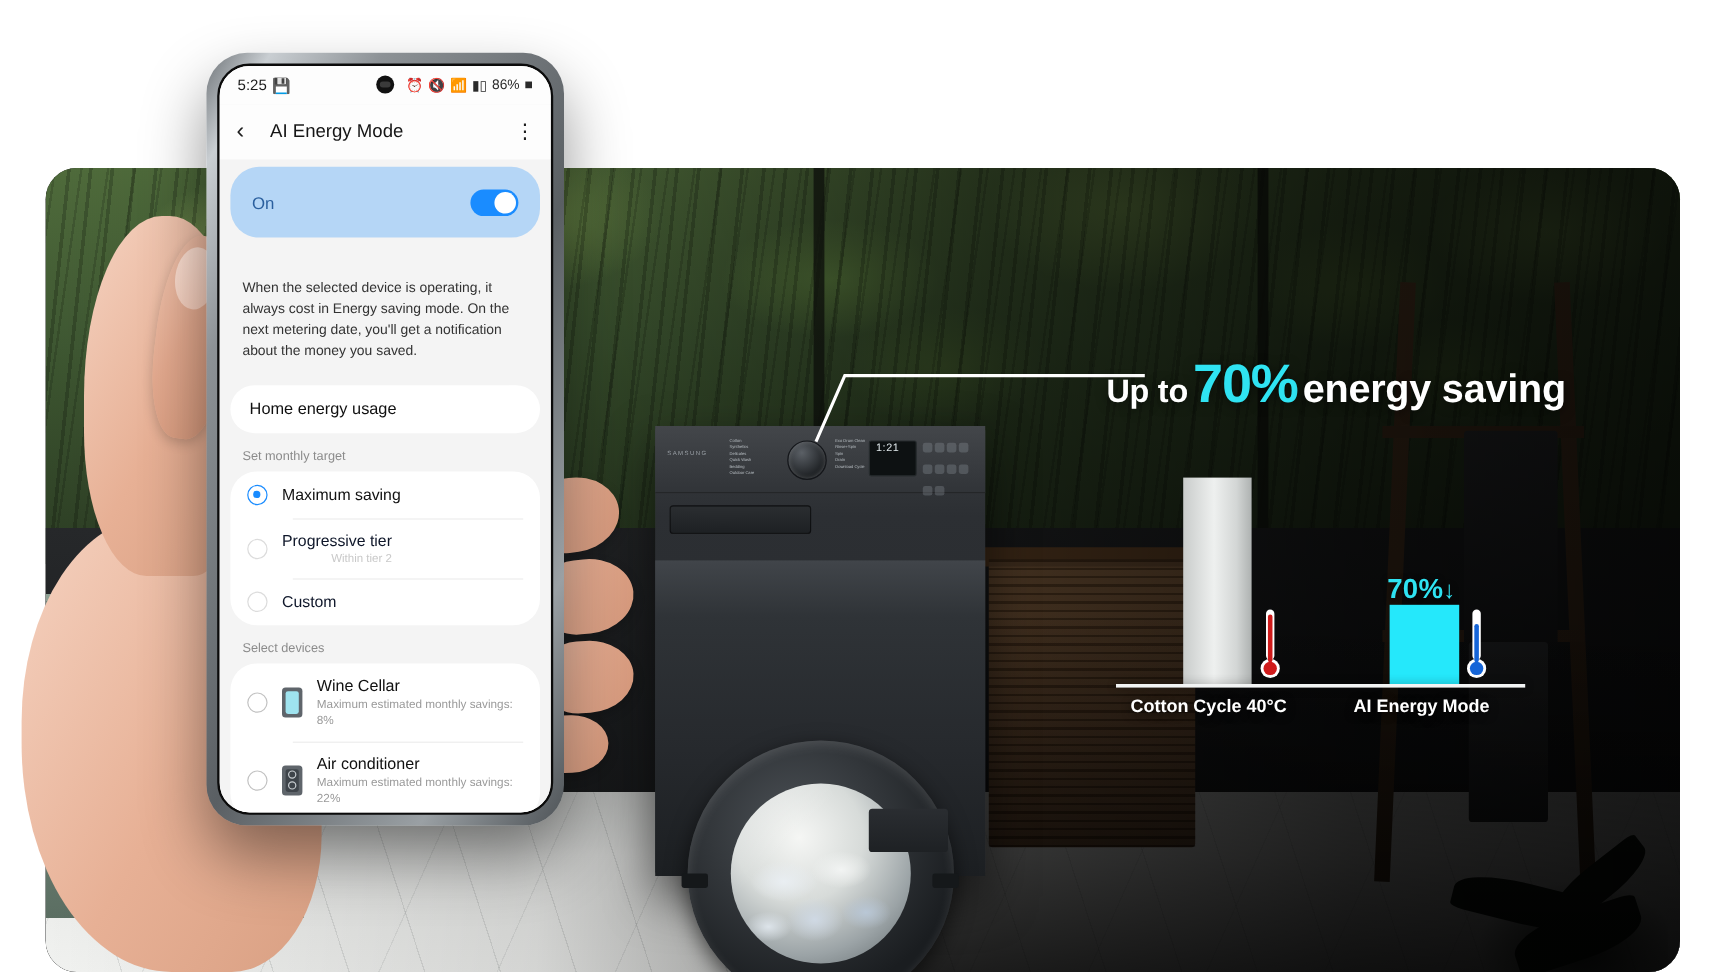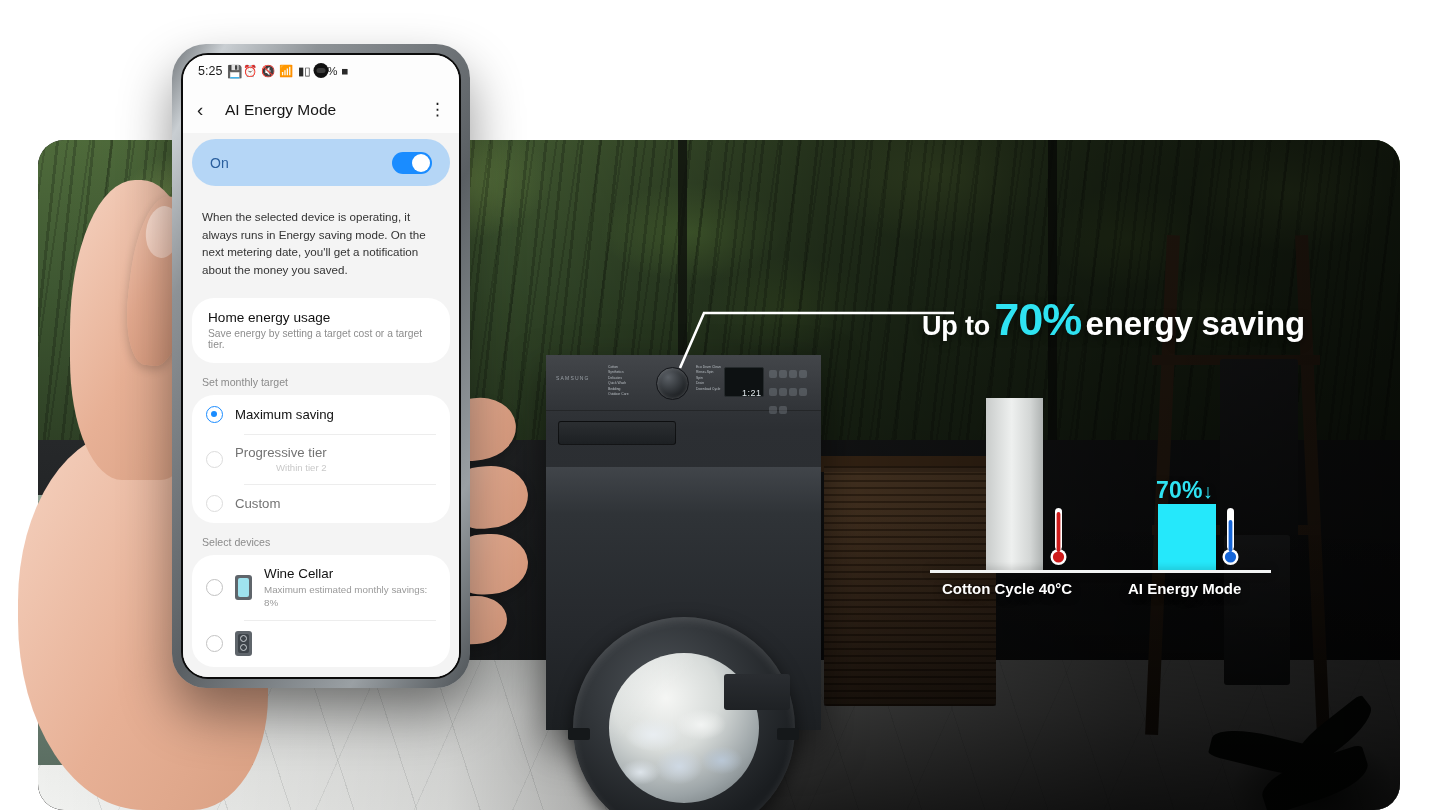--- a/index.html
+++ b/index.html
@@ -116,21 +116,21 @@
   .washer .dial{
     position:absolute;left:110px;top:12px;width:33px;height:33px;border-radius:50%;
     background:radial-gradient(circle at 36% 30%, #5b6066, #1d2023 70%);
     border:1px solid #14161a;
     box-shadow:inset 0 0 4px rgba(255,255,255,.25);
   }
   .washer .display{
     position:absolute;left:178px;top:12px;width:40px;height:30px;border-radius:2px;
     background:#0d1112;border:1px solid #262b2d;
   }
-  .washer .display .time{position:absolute;left:5px;top:20px;color:#dfe7ea;font-size:9px;letter-spacing:.5px;margin-left:12px;}
+  .washer .display .time{position:absolute;left:5px;top:0;color:#dfe7ea;font-size:9px;letter-spacing:.5px;}
   .washer .btns{position:absolute;left:222px;top:10px;width:44px;height:34px;}
   .washer .btns i{display:inline-block;width:8px;height:8px;margin:1px;border-radius:2px;background:rgba(180,190,200,.22);}
   .washer .drawer{
     position:absolute;left:12px;top:66px;width:118px;height:24px;border-radius:3px;
     background:linear-gradient(180deg,#2b2e31,#1d2023);border:1px solid rgba(0,0,0,.55);
   }
   .washer .body{
     position:absolute;left:0;right:0;top:112px;bottom:0;
     background:linear-gradient(180deg,#41454a 0%, #2f3337 18%, #26292d 60%, #1c1f22 100%);
   }
@@ -200,36 +200,36 @@
     border-radius:34px;
     background:linear-gradient(120deg,#6f7478 0%, #c9ced2 8%, #8d9296 22%, #5a5f63 55%, #9aa0a4 82%, #4e5357 100%);
     box-shadow:0 26px 52px rgba(0,0,0,.42);
     padding:9px;
   }
   .phone .screen{
     position:relative;width:100%;height:100%;border-radius:27px;overflow:hidden;background:#f7f7f7;
     border:2px solid #0b0b0b;
   }
   .statusbar{position:relative;height:32px;background:#fdfdfd;display:flex;align-items:center;
-     justify-content:flex-start;padding:0 15px;}
+     justify-content:space-between;padding:0 15px;}
   .statusbar .time{font-size:12.5px;color:#1b1b1b;display:flex;align-items:center;gap:5px;}
   .statusbar .right{display:flex;align-items:center;gap:4px;font-size:11.5px;color:#2a2a2a;}
   .punch{position:absolute;left:50%;top:8px;transform:translateX(-50%);width:15px;height:15px;
      border-radius:50%;background:#111;}
   .punch:after{content:"";position:absolute;left:3px;top:5px;width:9px;height:5px;border-radius:3px;background:#3a3a3a;}
 
   .appbar{height:46px;display:flex;align-items:center;padding:0 14px;background:#fdfdfd;}
   .appbar .back{font-size:19px;color:#1c1c1c;width:22px;}
   .appbar .title{font-size:15.5px;color:#151515;margin-left:6px;flex:1;}
   .appbar .more{font-size:17px;color:#1c1c1c;letter-spacing:0;line-height:8px;text-align:center;width:16px;}
 
   .content{background:#f4f4f4;height:calc(100% - 78px);overflow:hidden;}
 
   .toggleRow{
-    margin:6px 9px 4px; height:47px;border-radius:24px;background:#b5d6f6;
+    margin:6px 9px 15px; height:59px;border-radius:24px;background:#b5d6f6;
     display:flex;align-items:center;justify-content:space-between;padding:0 18px;gap:44px;
   }
   .toggleRow .lbl{font-size:14px;color:#2a5f9e;}
   .switch{width:40px;height:22px;border-radius:11px;background:#1a8cff;position:relative;}
   .switch:after{content:"";position:absolute;right:2px;top:2px;width:18px;height:18px;border-radius:50%;background:#fff;}
 
   .desc{padding:18px 19px 20px;font-size:11.6px;line-height:17.5px;color:#333;}
 
   .card{background:#fff;border-radius:22px;margin:0 9px;padding:12px 16px 13px;}
   .card .h{font-size:13.6px;color:#101010;}
@@ -238,21 +238,21 @@
   .secthead{font-size:10.6px;color:#8b8b8b;padding:13px 19px 7px;}
 
   .listcard{background:#fff;border-radius:22px;margin:0 9px;}
   .row{display:flex;align-items:center;padding:11px 14px;gap:12px;position:relative;}
   .row + .row:before{content:"";position:absolute;left:52px;right:14px;top:0;height:1px;background:#ededed;}
   .radio{width:17px;height:17px;border-radius:50%;border:1.6px solid #c2c2c2;flex:0 0 auto;}
   .radio.on{border-color:#1a8cff;position:relative;}
   .radio.on:after{content:"";position:absolute;left:3.5px;top:3.5px;width:6.5px;height:6.5px;border-radius:50%;background:#1a8cff;}
   .radio.dim{border-color:#dcdcdc;}
   .rowtxt .t{font-size:13.2px;color:#111;}
-  .rowtxt .t.dim{color:#737373;}
+  .rowtxt .t.dim{color:#0f172a;}
   .rowtxt .st{font-size:9.6px;color:#c9c9c9;margin-top:2px;text-align:right;}
   .devicon{width:17px;height:25px;border-radius:3px;background:#5f656b;position:relative;flex:0 0 auto;}
   .devicon .in{position:absolute;left:3px;right:3px;top:3px;bottom:3px;border-radius:2px;background:#9fe3ef;}
   .devicon.ac .in{background:#3e444a;}
   .devicon.ac .d1,.devicon.ac .d2{position:absolute;left:5px;width:7px;height:7px;border-radius:50%;border:1.5px solid #c9ced2;}
   .devicon.ac .d1{top:4px;} .devicon.ac .d2{top:13px;}
   .devrow .rowtxt .t{font-size:13.4px;}
   .devrow .rowtxt .d{font-size:9.8px;color:#9a9a9a;line-height:13px;margin-top:2px;}
 
   
@@ -407,25 +407,24 @@
         <div class="more">⋮</div>
       </div>
 
       <div class="content">
 
         <div class="toggleRow">
           <div class="lbl">On</div>
           <div class="switch"></div>
         </div>
 
-        <div class="desc">When the selected device is operating, it always runs in Energy saving mode. On the next metering date, you'll get a notification about the money you saved.</div>
+        <div class="desc">When the selected device is operating, it always cost in Energy saving mode. On the next metering date, you'll get a notification about the money you saved.</div>
 
         <div class="card">
           <div class="h">Home energy usage</div>
-          <div class="s">Save energy by setting a target cost or a target tier.</div>
         </div>
 
         <div class="secthead">Set monthly target</div>
 
         <div class="listcard">
           <div class="row">
             <div class="radio on"></div>
             <div class="rowtxt">
               <div class="t">Maximum saving</div>
             </div>
@@ -458,19 +457,23 @@
               <div class="d">Maximum estimated monthly savings: 8%</div>
             </div>
           </div>
           <div class="row devrow">
             <div class="radio"></div>
             <div class="devicon ac">
                 <div class="in"></div>
                 <div class="d1"></div>
                 <div class="d2"></div>
               </div>
+            <div class="rowtxt">
+              <div class="t">Air conditioner</div>
+              <div class="d">Maximum estimated monthly savings: 22%</div>
+            </div>
           </div>
         </div>
 
       </div>
     </div>
   </div>
 </div>
 
 </body></html>

